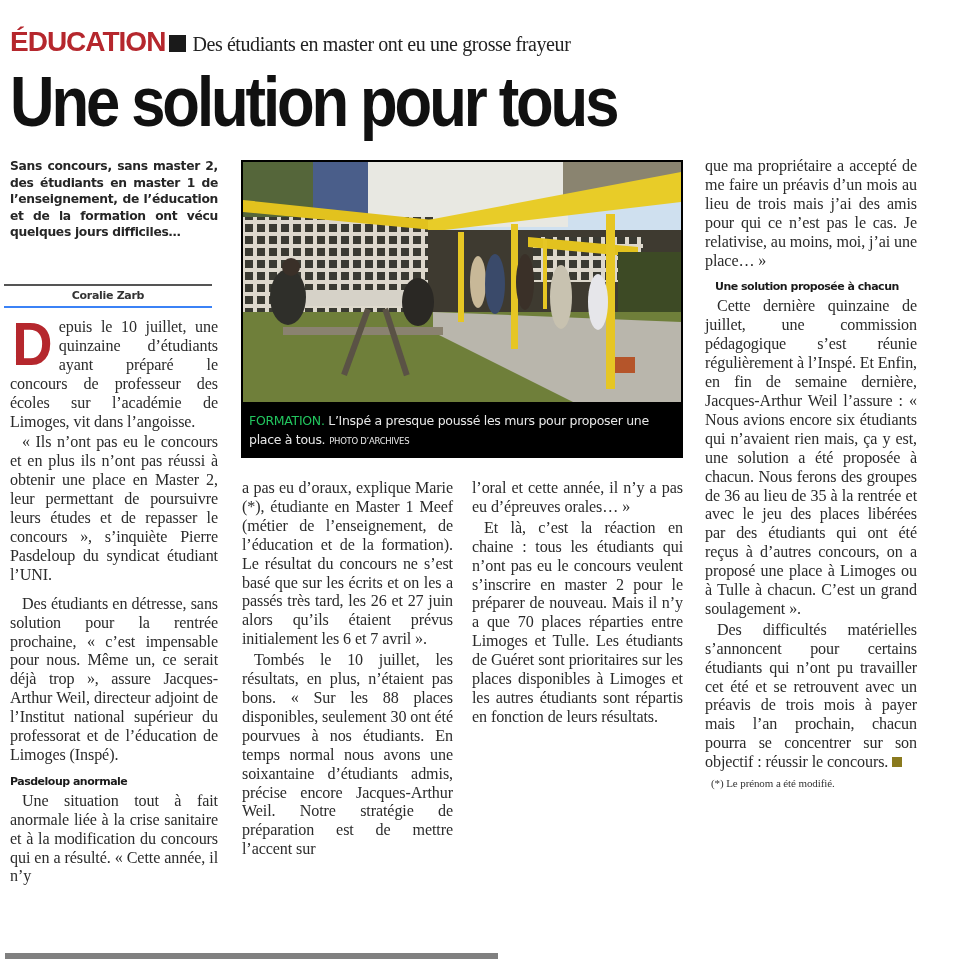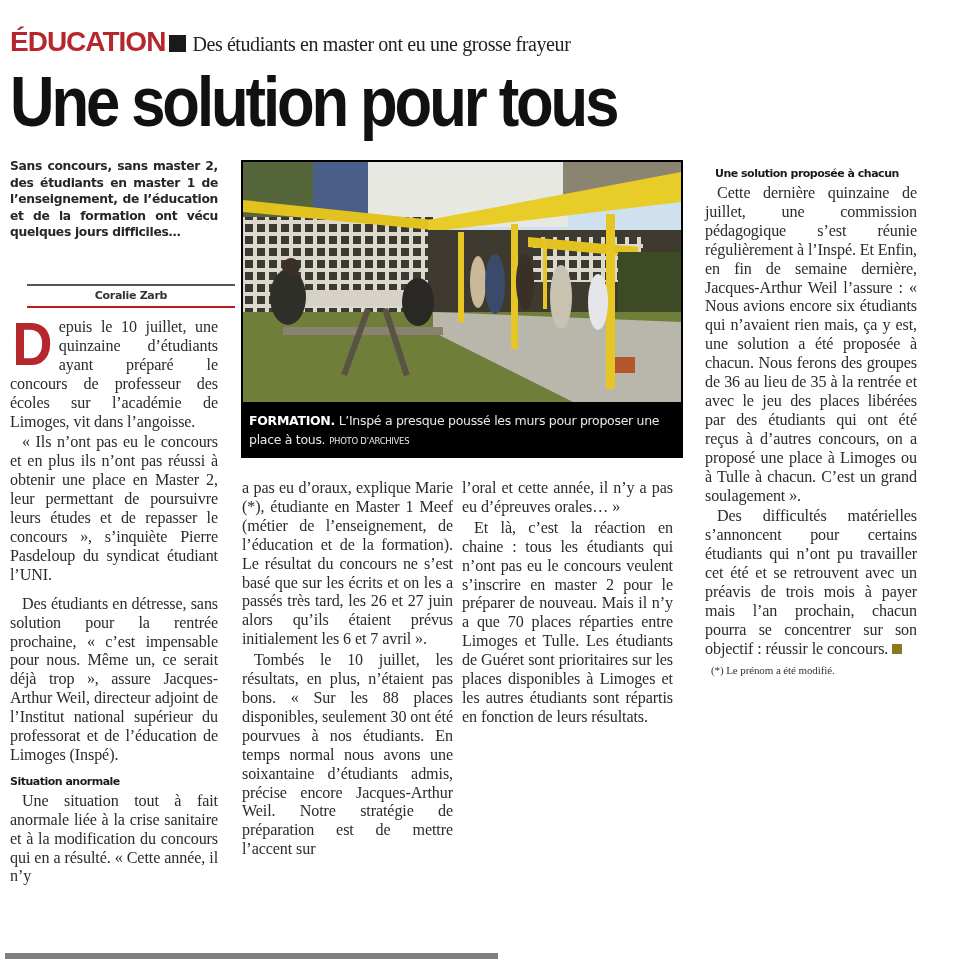--- a/index.html
+++ b/index.html
@@ -3,37 +3,37 @@
 <meta charset="utf-8">
 <style>
   html, body { margin:0; padding:0; background:#ffffff; }
   body { width:959px; height:960px; position:relative; overflow:hidden; color:#2a2a2a; }
   .kicker { position:absolute; left:10px; top:27px; font-family:"DejaVu Serif", serif; font-size:24px; line-height:30px; white-space:nowrap; letter-spacing:-0.6px; color:#222; }
   .kicker .rubric { font-family:"Liberation Sans", sans-serif; font-weight:bold; color:#b5272d; font-size:28px; letter-spacing:-1px; }
   .kicker .square { display:inline-block; width:17px; height:17px; background:#1a1a1a; margin:0 6px 0 4px; vertical-align:-1px; }
   .kicker .sub { font-family:"Liberation Serif", serif; font-size:20px; letter-spacing:-0.4px; }
   .headline { position:absolute; left:10px; top:62px; font-family:"Liberation Sans", sans-serif; font-weight:bold; font-size:70px; line-height:80px; letter-spacing:-3.5px; color:#111; white-space:nowrap; transform:scaleX(0.88); transform-origin:left top; }
   .chapo { position:absolute; left:10px; top:158px; width:208px; font-family:"DejaVu Sans", sans-serif; font-weight:bold; font-size:12.3px; line-height:16.6px; color:#262626; text-align:justify; letter-spacing:-0.3px; }
-  .byline-wrap { position:absolute; left:27px; top:284px; width:208px; border-top:2px solid #555; border-bottom:2px solid #b91c1c; height:20px; }
+  .byline-wrap { position:absolute; left:4px; top:284px; width:208px; border-top:2px solid #555; border-bottom:2px solid #3b82f6; height:20px; }
   .byline { display:block; text-align:center; font-family:"DejaVu Sans", sans-serif; font-weight:bold; font-size:11px; line-height:20px; color:#333; letter-spacing:-0.3px; }
   .col { position:absolute; font-family:"Liberation Serif", serif; font-size:16.1px; line-height:18.9px; color:#2b2b2b; text-align:justify; letter-spacing:-0.1px; }
   .col p { margin:0; text-indent:12px; }
   .col p.noindent { text-indent:0; }
   .col1 { left:10px; top:318px; width:208px; }
   .col2 { left:242px; top:479px; width:211px; }
-  .col3 { left:462px; top:479px; width:211px; }
+  .col3 { left:472px; top:479px; width:211px; }
   .col4 { left:705px; top:157px; width:212px; }
   .dropcap { float:left; font-family:"Liberation Sans", sans-serif; font-weight:bold; color:#b5272d; font-size:62px; line-height:48px; margin:2px 6px -2px 0; letter-spacing:-2px; transform:scaleX(0.9); }
   .subhead { font-family:"DejaVu Sans", sans-serif; font-weight:bold; font-size:11px; line-height:18px; color:#1a1a1a; letter-spacing:-0.5px; margin:8px 0 1px 0; text-align:left; text-indent:0; }
   .endmark { display:inline-block; width:10px; height:10px; background:#8a7a1e; vertical-align:0; margin-left:4px; }
   .footnote { font-family:"Liberation Serif", serif; font-size:11px; line-height:14px; color:#333; margin-top:4px; text-indent:6px; }
   .photo-block { position:absolute; left:241px; top:160px; width:442px; height:298px; background:#000; }
   .photo { position:absolute; left:2px; top:2px; width:438px; height:240px; overflow:hidden; background:#7a8a5a; }
   .caption { position:absolute; left:8px; top:251px; width:430px; font-family:"DejaVu Sans", sans-serif; font-size:12.5px; line-height:19px; color:#e8e8e8; letter-spacing:-0.3px; }
-  .caption .cap-lead { font-weight:bold; color:#ffffff;text-align:center; }
+  .caption .cap-lead { font-weight:normal; color:#22c55e;text-align:center; }
   .caption .credit { font-size:8.5px; text-transform:uppercase; letter-spacing:-0.3px; margin-left:4px; }
   .bottom-rule { position:absolute; left:5px; top:953px; width:493px; height:6px; background:#808080; }
 </style>
 </head>
 <body>
 
 <div class="kicker">
   <span class="rubric">ÉDUCATION</span><span class="square"></span><span class="sub">Des étudiants en master ont eu une grosse frayeur</span>
 </div>
 
@@ -42,21 +42,21 @@
 <div class="chapo">Sans concours, sans master 2, des étudiants en master 1 de l’enseignement, de l’éducation et de la formation ont vécu quelques jours difficiles…</div>
 
 <div class="byline-wrap">
   <span class="byline">Coralie Zarb</span>
 </div>
 
 <div class="col col1">
   <p class="noindent"><span class="dropcap">D</span><span>epuis le 10 juillet, une quinzaine d’étudiants ayant préparé le concours de professeur des écoles sur l’académie de Limoges, vit dans l’angoisse.</span></p>
   <p style="margin-top:2px;">« Ils n’ont pas eu le concours et en plus ils n’ont pas réussi à obtenir une place en Master 2, leur permettant de poursuivre leurs études et de repasser le concours », s’inquiète Pierre Pasdeloup du syndicat étudiant l’UNI.</p>
   <p style="margin-top:10px;">Des étudiants en détresse, sans solution pour la rentrée prochaine, « c’est impensable pour nous. Même un, ce serait déjà trop », assure Jacques-Arthur Weil, directeur adjoint de l’Institut national supérieur du professorat et de l’éducation de Limoges (Inspé).</p>
-  <div class="subhead">Situation anormale</div>
+  <div class="subhead">Pasdeloup anormale</div>
   <p>Une situation tout à fait anormale liée à la crise sanitaire et à la modification du concours qui en a résulté. « Cette année, il n’y</p>
 </div>
 
 <div class="photo-block">
   <div class="photo">
     <svg width="438" height="240" viewBox="0 0 438 240">
       <defs>
         <pattern id="lattice" width="12" height="12" patternUnits="userSpaceOnUse">
           <rect width="12" height="12" fill="#ddd8cc"></rect>
           <rect x="2" y="2" width="8" height="8" fill="#3a3a32"></rect>
@@ -104,19 +104,20 @@
   <p class="noindent">a pas eu d’oraux, explique Marie (*), étudiante en Master 1 Meef (métier de l’enseignement, de l’éducation et de la formation). Le résultat du concours ne s’est basé que sur les écrits et on les a passés très tard, les 26 et 27 juin alors qu’ils étaient prévus initialement les 6 et 7 avril ».</p>
   <p style="margin-top:2px;">Tombés le 10 juillet, les résultats, en plus, n’étaient pas bons. « Sur les 88 places disponibles, seulement 30 ont été pourvues à nos étudiants. En temps normal nous avons une soixantaine d’étudiants admis, précise encore Jacques-Arthur Weil. Notre stratégie de préparation est de mettre l’accent sur</p>
 </div>
 
 <div class="col col3">
   <p class="noindent">l’oral et cette année, il n’y a pas eu d’épreuves orales… »</p>
   <p style="margin-top:2px;">Et là, c’est la réaction en chaine : tous les étudiants qui n’ont pas eu le concours veulent s’inscrire en master 2 pour le préparer de nouveau. Mais il n’y a que 70 places réparties entre Limoges et Tulle. Les étudiants de Guéret sont prioritaires sur les places disponibles à Limoges et les autres étudiants sont répartis en fonction de leurs résultats.</p>
 </div>
 
 <div class="col col4">
+  <p class="noindent">que ma propriétaire a accepté de me faire un préavis d’un mois au lieu de trois mais j’ai des amis pour qui ce n’est pas le cas. Je relativise, au moins, moi, j’ai une place… »</p>
   <div class="subhead" style="margin-left:10px;">Une solution proposée à chacun</div>
   <p>Cette dernière quinzaine de juillet, une commission pédagogique s’est réunie régulièrement à l’Inspé. Et Enfin, en fin de semaine dernière, Jacques-Arthur Weil l’assure : « Nous avions encore six étudiants qui n’avaient rien mais, ça y est, une solution a été proposée à chacun. Nous ferons des groupes de 36 au lieu de 35 à la rentrée et avec le jeu des places libérées par des étudiants qui ont été reçus à d’autres concours, on a proposé une place à Limoges ou à Tulle à chacun. C’est un grand soulagement ».</p>
   <p style="margin-top:2px;"><span>Des difficultés matérielles s’annoncent pour certains étudiants qui n’ont pu travailler cet été et se retrouvent avec un préavis de trois mois à payer mais l’an prochain, chacun pourra se concentrer sur son objectif : réussir le concours.</span><span class="endmark"></span></p>
   <div class="footnote">(*) Le prénom a été modifié.</div>
 </div>
 
 <div class="bottom-rule"></div>
 
 </body></html>

